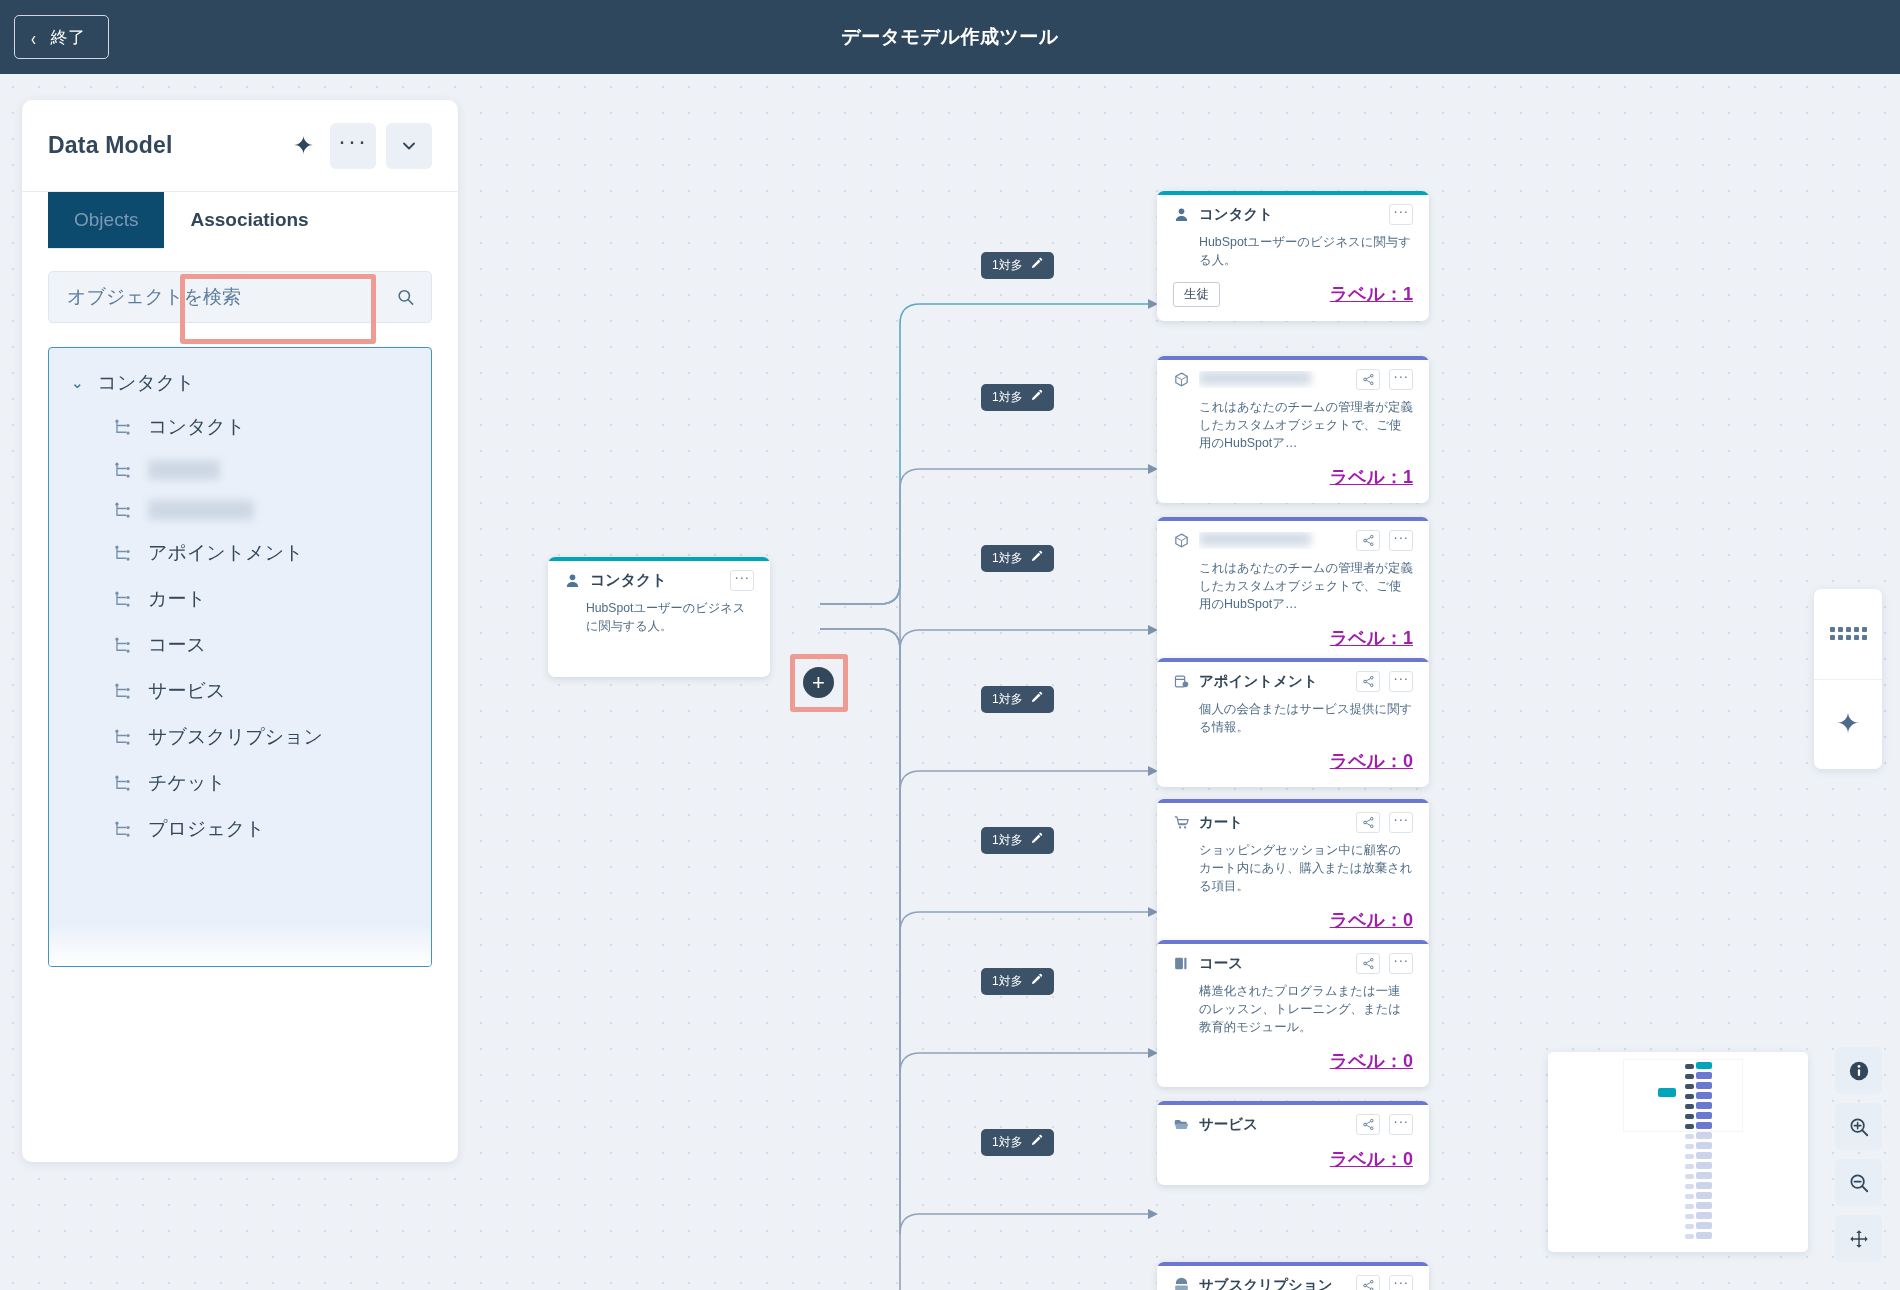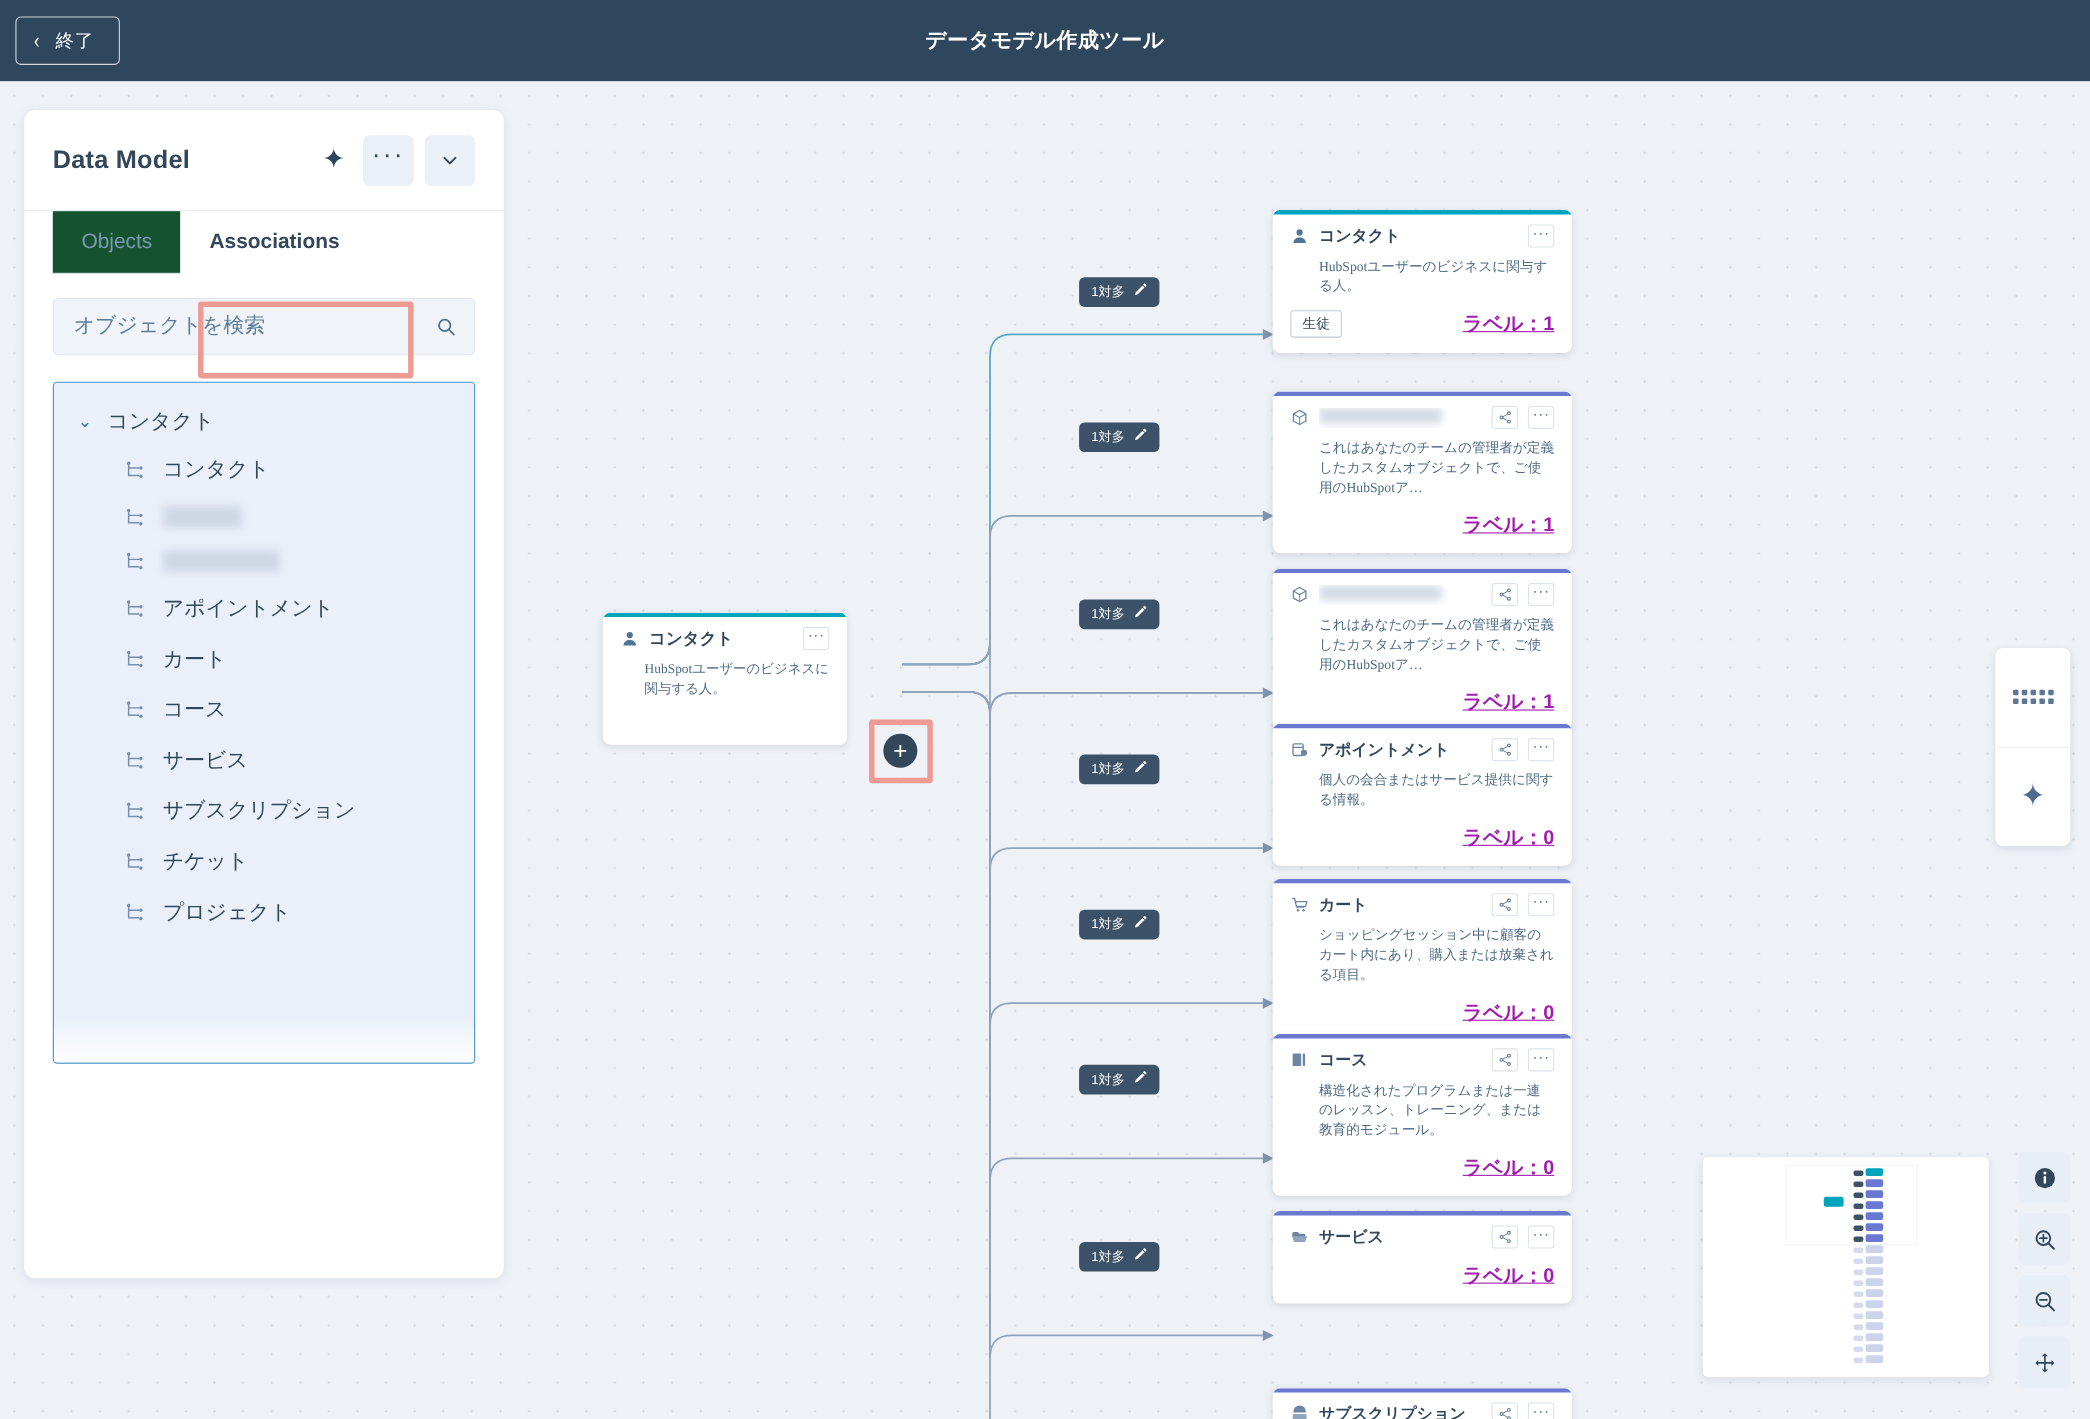--- a/index.html
+++ b/index.html
@@ -62,21 +62,21 @@
     width: 46px; height: 46px; border-radius: 6px;
     background: #eaf0f6; border: none; cursor: pointer;
     display: flex; align-items: center; justify-content: center;
     color: #33475b; font-size: 19px;
   }
   .sq-btn.dots { letter-spacing: 2px; padding-bottom: 9px; font-size: 24px; }
 
   .tabs { display: flex; padding: 0 26px; position: relative; }
   .tab {
     padding: 17px 26px; font-size: 19px; color: #7c98b6;
-    background: #14532d; cursor: pointer; border-bottom: 1px solid #e6ecf2;
+    background: #0c4a6e; cursor: pointer; border-bottom: 1px solid #e6ecf2;
   }
   .tab.active {
     background: #ffffff; color: #33475b; font-weight: 700;
     border-bottom: 1px solid #ffffff;
   }
   .tabs::after {
     content:""; position:absolute; left:26px; right:26px; bottom:0;
     height:1px; background:#e6ecf2; z-index:-1;
   }
   .hl-box {
@@ -146,21 +146,21 @@
     font-size: 14.5px; font-weight: 700; color: #33475b; flex: 1;
     white-space: nowrap; overflow: hidden;
   }
   .mini-btn {
     width: 24px; height: 21px; border: 1px solid #dde3ea; border-radius: 3px;
     background: #fff; cursor: pointer; display: flex;
     align-items: center; justify-content: center; flex: none;
   }
   .mini-btn.dots { color: #5d7893; font-size: 14px; padding-bottom: 7px; letter-spacing: .5px; }
   .node-desc {
-    margin: 9px 0 0 26px; font-size: 12.4px; line-height: 1.45; color: #4e6b85; font-family: Liberation Serif, serif;
+    margin: 9px 0 0 26px; font-size: 12.4px; line-height: 1.45; color: #4e6b85;
   }
   .node-foot {
     margin-top: 12px; display: flex; align-items: center; gap: 24px;
     min-height: 24px;
   }
   .badge {
     border: 1px solid #c2ccd6; border-radius: 3px;
     padding: 3px 10px; font-size: 12.5px; color: #33475b; background: #fff;
   }
   .label-link {

